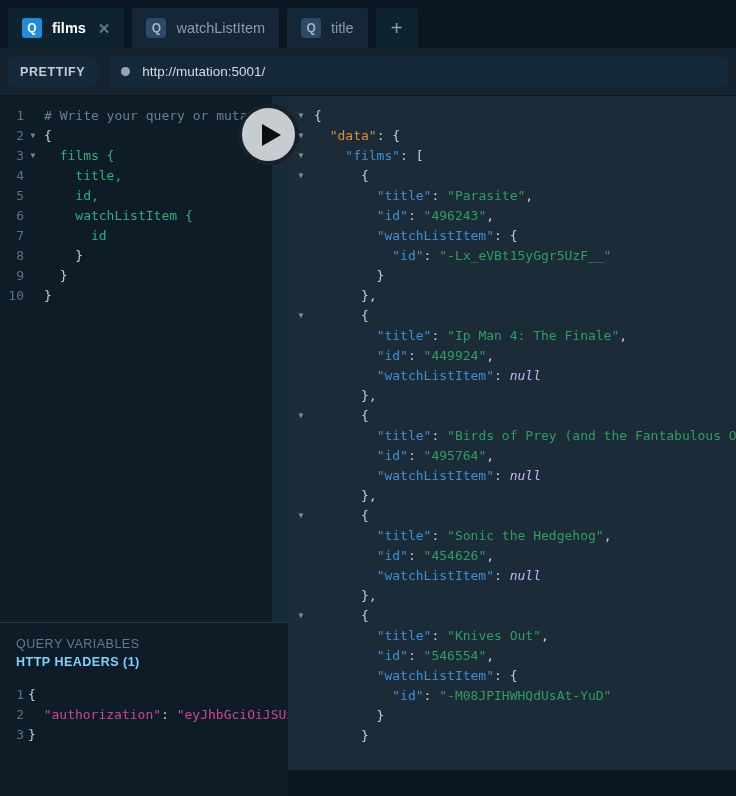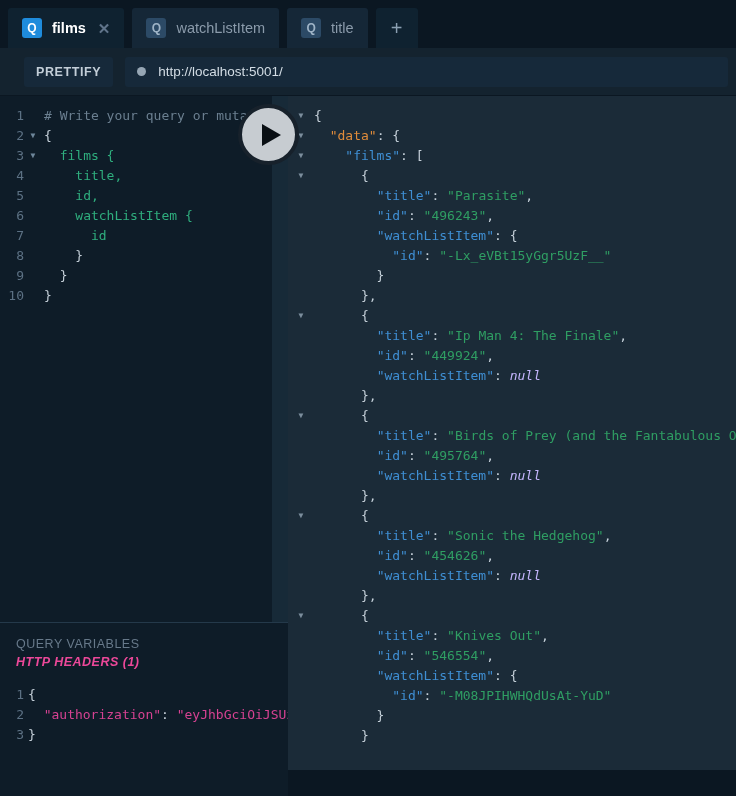--- a/index.html
+++ b/index.html
@@ -41,21 +41,21 @@
   }
   .tab.addtab {
     background: #0f2230; color: #8ba0b2; font-size: 20px;
     padding: 0; width: 42px; justify-content: center;
   }
 
   
   .toolbar {
     position: absolute; left: 0; top: 48px; width: 736px; height: 48px;
     background: #14232f;
-    display: flex; align-items: center; padding-left: 24px;
+    display: flex; align-items: center; padding-left: 8px;
     border-bottom: 1px solid #0b1722;
   }
   .tbtn {
     height: 30px; display: flex; align-items: center; padding: 0 12px;
     background: #16293a; color: #c3ced8;
     font-size: 12.5px; font-weight: bold; letter-spacing: 0.6px;
     border-radius: 3px; margin-right: 6px;
   }
   .urlbar {
     height: 30px; flex: 1; margin-left: 6px; margin-right: 8px;
@@ -123,21 +123,21 @@
   .jline { display: flex; min-height: 20px; }
   .jfold { width: 26px; flex: 0 0 26px; text-align: center; color: #7b8d9c; font-size: 8px; line-height: 20px; }
   .jtext { flex: 1; padding-right: 2px; }
 
   
   .vars-head { padding: 12px 0 0 16px; }
   .vars-head .vh {
     font-size: 12.5px; letter-spacing: 0.5px; line-height: 18px;
   }
   .vh.inactive { color: #67798a; }
-  .vh.active { color: #ec4899; font-weight: bold; font-style: italic; }
+  .vh.active { color: #7dd3fc; font-weight: bold; }
   .vars-code { padding-top: 14px; }
 
   
   .play {
     position: absolute; left: 238px; top: 104px;
     width: 61px; height: 61px; border-radius: 50%;
     background: #c7ccd1; border: 4px solid #17212b;
     display: flex; align-items: center; justify-content: center;
     z-index: 40;
   }
@@ -169,21 +169,21 @@
     </div>
     <div class="tab addtab">
       <span>+</span>
     </div>
   </div>
 
   <div class="toolbar">
     <div class="tbtn">PRETTIFY</div>
     <div class="urlbar">
       <span class="urldot"></span>
-      <span class="urltext">http://localhost:5001/</span>
+      <span class="urltext">http://mutation:5001/</span>
     </div>
   </div>
 
   <div class="editor-pane">
     <div class="code editor-code" id="editor-code"><div class="codeline"><span class="ln">1</span><span class="fold"></span><span class="src c-comment"># Write your query or mutation here</span></div><div class="codeline"><span class="ln">2</span><span class="fold">▼</span><span class="src c-punct">{</span></div><div class="codeline"><span class="ln">3</span><span class="fold">▼</span><span class="src c-field">  films {</span></div><div class="codeline"><span class="ln">4</span><span class="fold"></span><span class="src c-field">    title,</span></div><div class="codeline"><span class="ln">5</span><span class="fold"></span><span class="src c-field">    id,</span></div><div class="codeline"><span class="ln">6</span><span class="fold"></span><span class="src c-field">    watchListItem {</span></div><div class="codeline"><span class="ln">7</span><span class="fold"></span><span class="src c-field">      id</span></div><div class="codeline"><span class="ln">8</span><span class="fold"></span><span class="src c-punct">    }</span></div><div class="codeline"><span class="ln">9</span><span class="fold"></span><span class="src c-punct">  }</span></div><div class="codeline"><span class="ln">10</span><span class="fold"></span><span class="src c-punct">}</span></div></div>
   </div>
 
   <div class="gutter-strip"></div>
 
   <div class="vars-pane">

